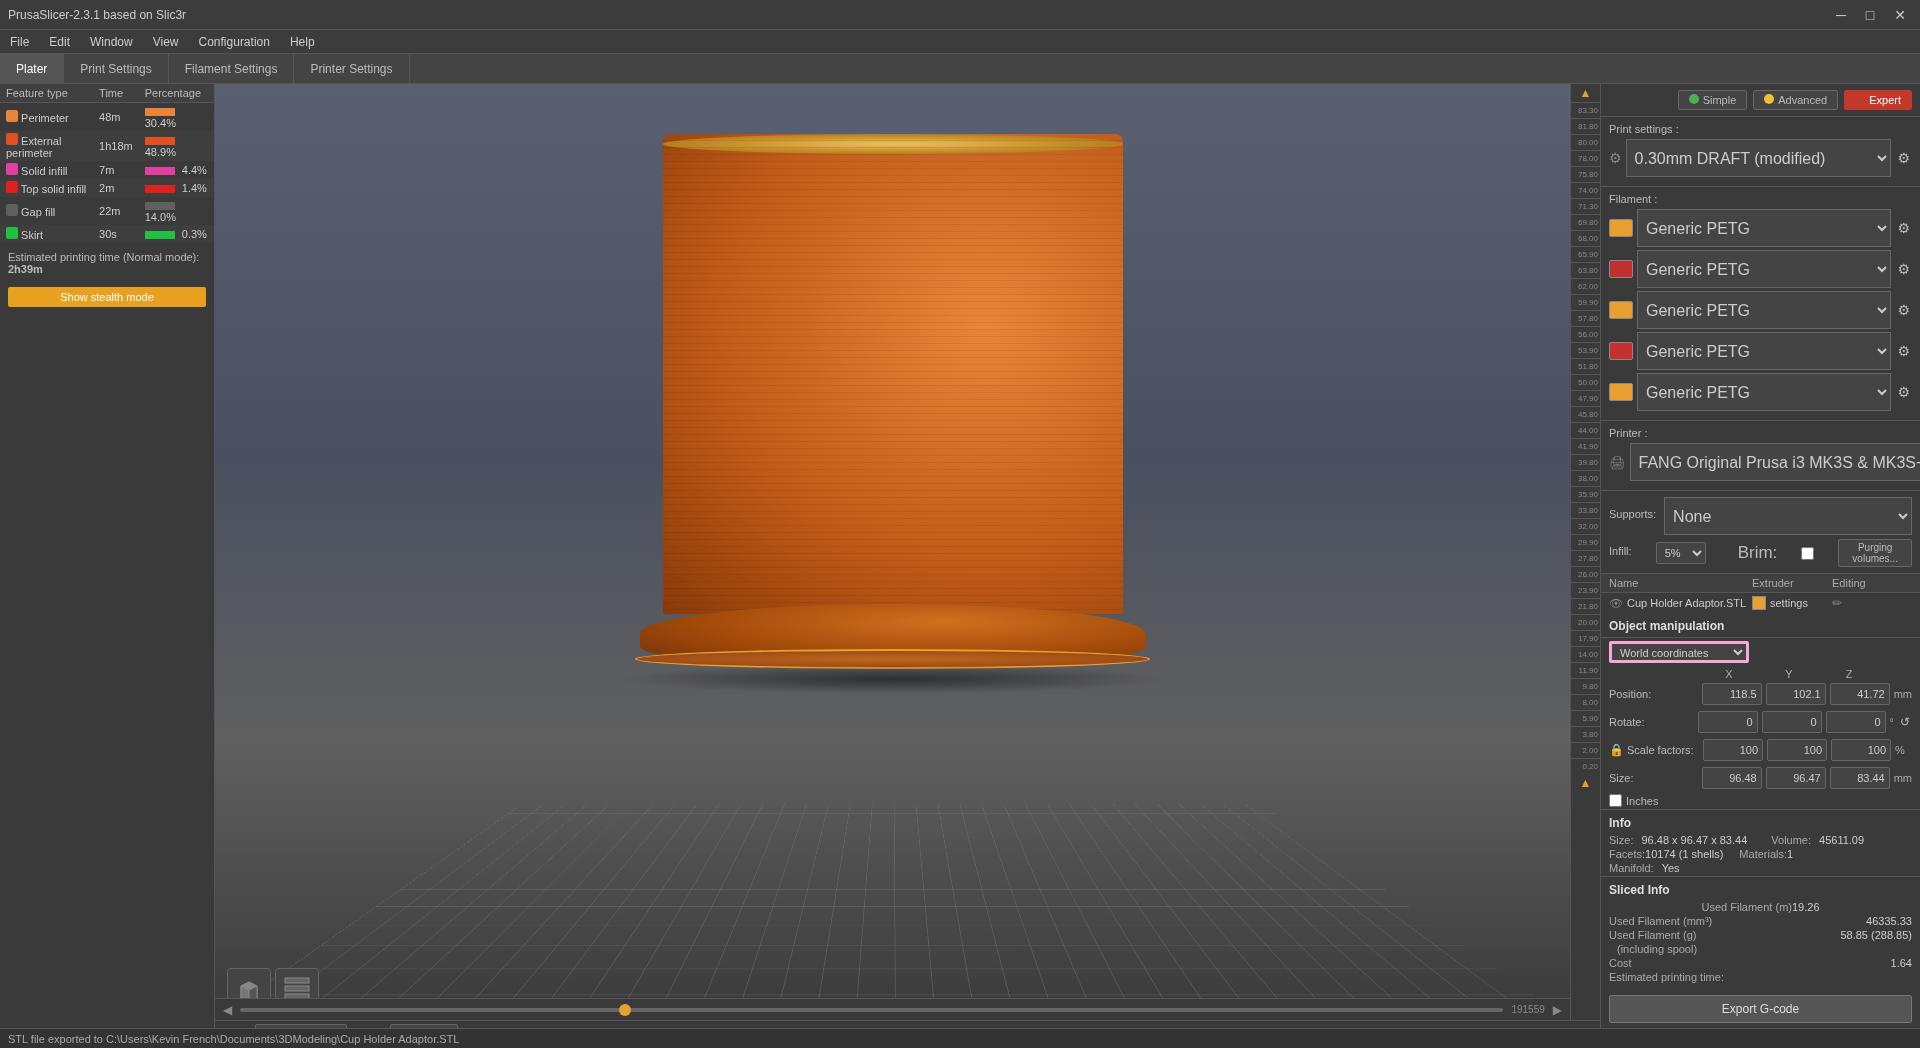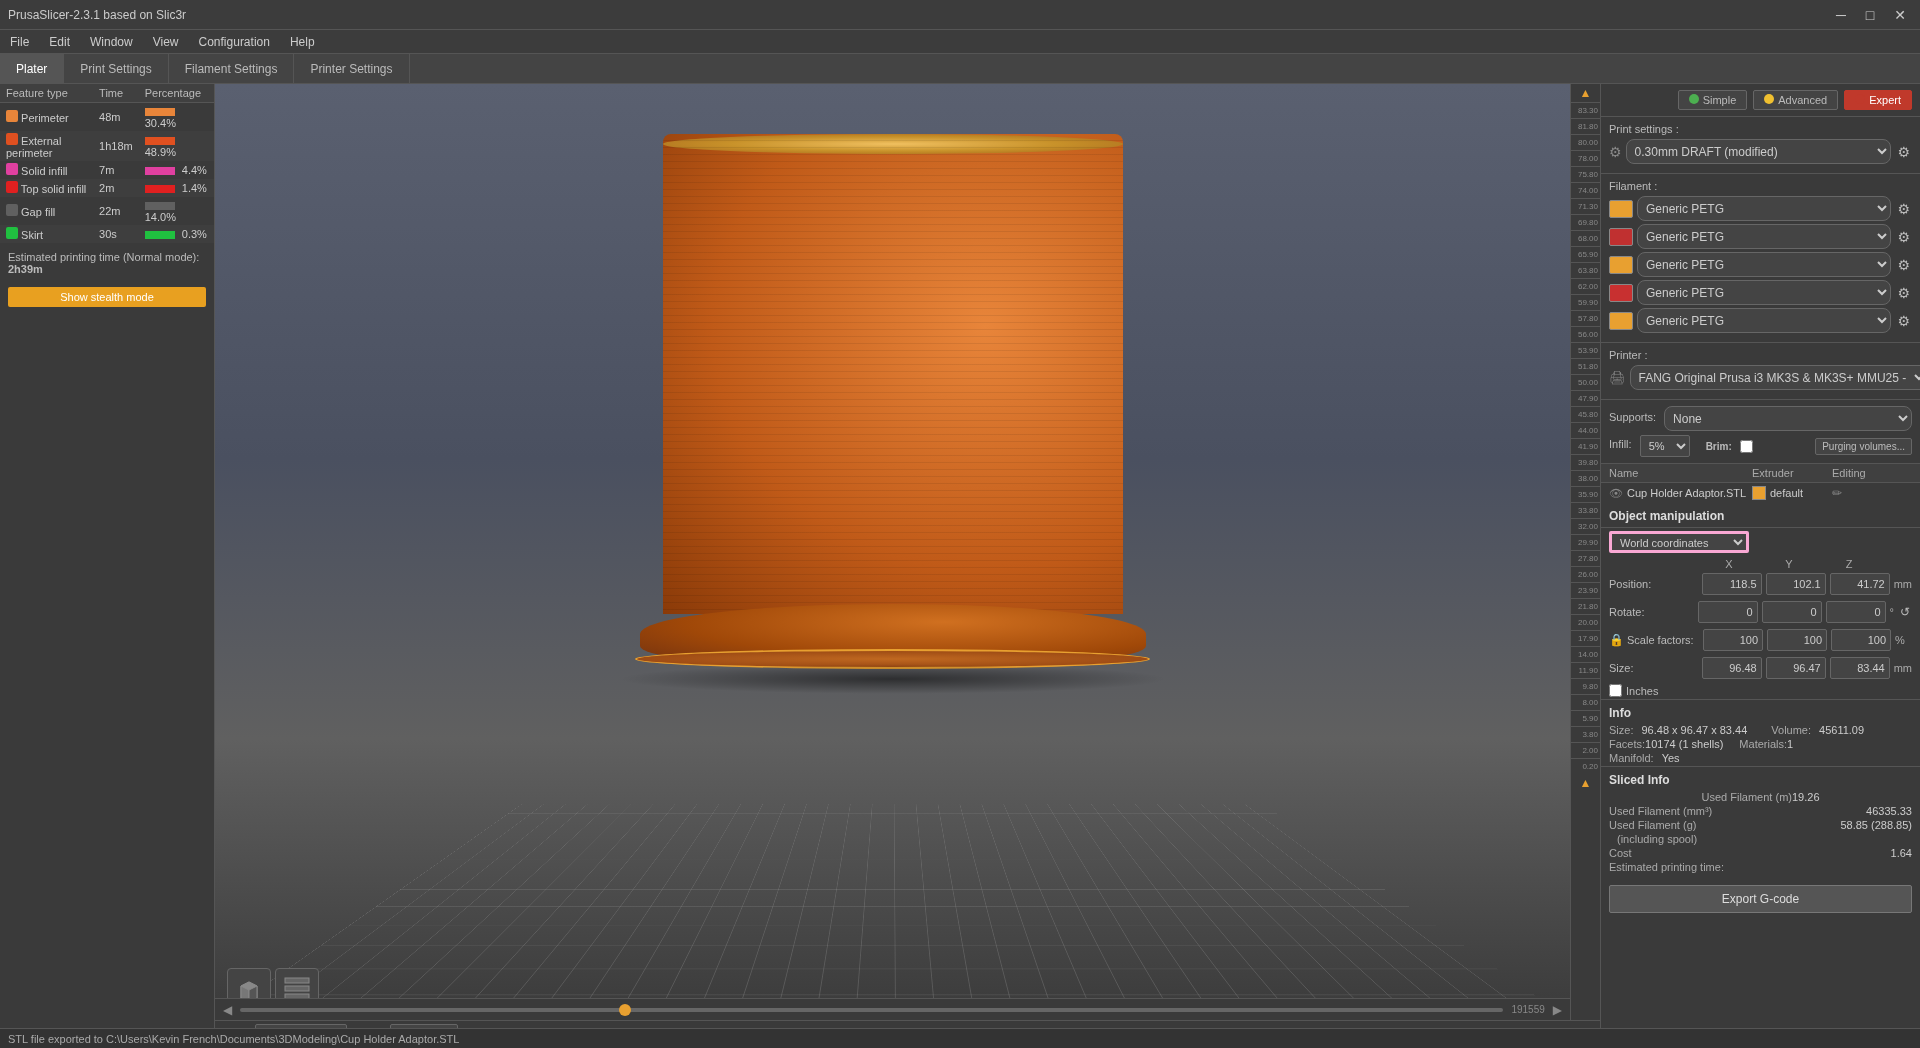--- a/index.html
+++ b/index.html
@@ -53,27 +53,27 @@
     .rp-mode-bar { display: flex; align-items: center; justify-content: flex-end; padding: 6px 8px; background: #3a3a3a; border-bottom: 1px solid #555; gap: 6px; }
     .mode-btn { padding: 3px 10px; font-size: 11px; border: 1px solid #666; background: #444; color: #bbb; cursor: pointer; border-radius: 2px; }
     .mode-btn.active { background: #c0392b; color: #fff; border-color: #c0392b; }
     .mode-btn.simple { }
     .mode-btn.advanced { }
     .mode-dot { width: 10px; height: 10px; border-radius: 50%; display: inline-block; margin-right: 4px; }
 
     .rp-section { border-bottom: 1px solid #555; padding: 6px 8px; }
     .rp-label { font-size: 11px; color: #bbb; margin-bottom: 4px; }
     .rp-row { display: flex; align-items: center; gap: 4px; margin-bottom: 3px; }
-    .rp-select { flex: 1; background: #444; border: 1px solid #666; color: #ccc; font-size: 12px; padding: 2px 4px; height: 25px; border-radius: 8px; }
+    .rp-select { flex: 1; background: #444; border: 1px solid #666; color: #ccc; font-size: 16px; padding: 2px 4px; height: 38px; border-radius: 0; }
     .rp-icon-btn { background: none; border: none; color: #bbb; cursor: pointer; font-size: 14px; padding: 2px; }
 
     .filament-color { width: 24px; height: 18px; border: 1px solid #888; border-radius: 2px; display: inline-block; }
 
     .supports-row { display: flex; align-items: center; gap: 8px; }
-    .infill-row { display: flex; align-items: center; gap: 8px; }
+    .infill-row { display: flex; align-items: center; gap: 24px; }
     .rp-small-input { width: 50px; background: #444; border: 1px solid #666; color: #ccc; font-size: 11px; padding: 2px 4px; height: 22px; border-radius: 2px; }
 
     
     .obj-list-header { display: grid; grid-template-columns: 1fr 80px 80px; padding: 3px 8px; font-size: 11px; color: #aaa; background: #404040; border-bottom: 1px solid #555; }
     .obj-list-row { display: grid; grid-template-columns: 1fr 80px 80px; padding: 3px 8px; font-size: 11px; color: #ccc; align-items: center; }
 
     
     .om-header { font-size: 12px; color: #ddd; padding: 6px 8px 4px; font-weight: bold; border-bottom: 1px solid #555; }
     .om-row { display: flex; align-items: center; gap: 4px; padding: 3px 8px; }
     .om-label { width: 90px; font-size: 11px; color: #bbb; }
@@ -482,39 +482,39 @@
           <option>Normal</option>
         </select>
       </div>
       <div class="infill-row" style="margin-top:4px;">
         <span class="rp-label">Infill:</span>
         <select class="rp-small-input">
           <option>5%</option>
           <option>10%</option>
           <option>20%</option>
         </select>
-        <span style="margin-left:8px;color:#bbb;font-size:10px;font-weight:bold;">Brim:</span>
+        <span style="margin-left:8px;color:#bbb;font-size:17px;">Brim:</span>
         <input type="checkbox" style="">
         <button class="mode-btn" style="margin-left:auto;font-size:10px;padding:2px 6px;">Purging volumes...</button>
       </div>
     </div>
 
     <div class="obj-list-header">
       <span>Name</span>
       <span>Extruder</span>
       <span>Editing</span>
     </div>
     <div class="obj-list-row">
       <span style="display:flex;align-items:center;gap:4px;">
         <span style="color:#888;">👁</span>
         <span>Cup Holder Adaptor.STL</span>
       </span>
       <span style="display:flex;align-items:center;gap:4px;">
         <span style="width:14px;height:14px;background:#e8a030;display:inline-block;border:1px solid #888;"></span>
-        <span>default</span>
+        <span>settings</span>
       </span>
       <span>
         <span style="color:#888;font-size:12px;">✏</span>
       </span>
     </div>
 
     <div class="om-header">Object manipulation</div>
 
     <div class="om-row">
       <select class="om-select" style="width:140px;">

